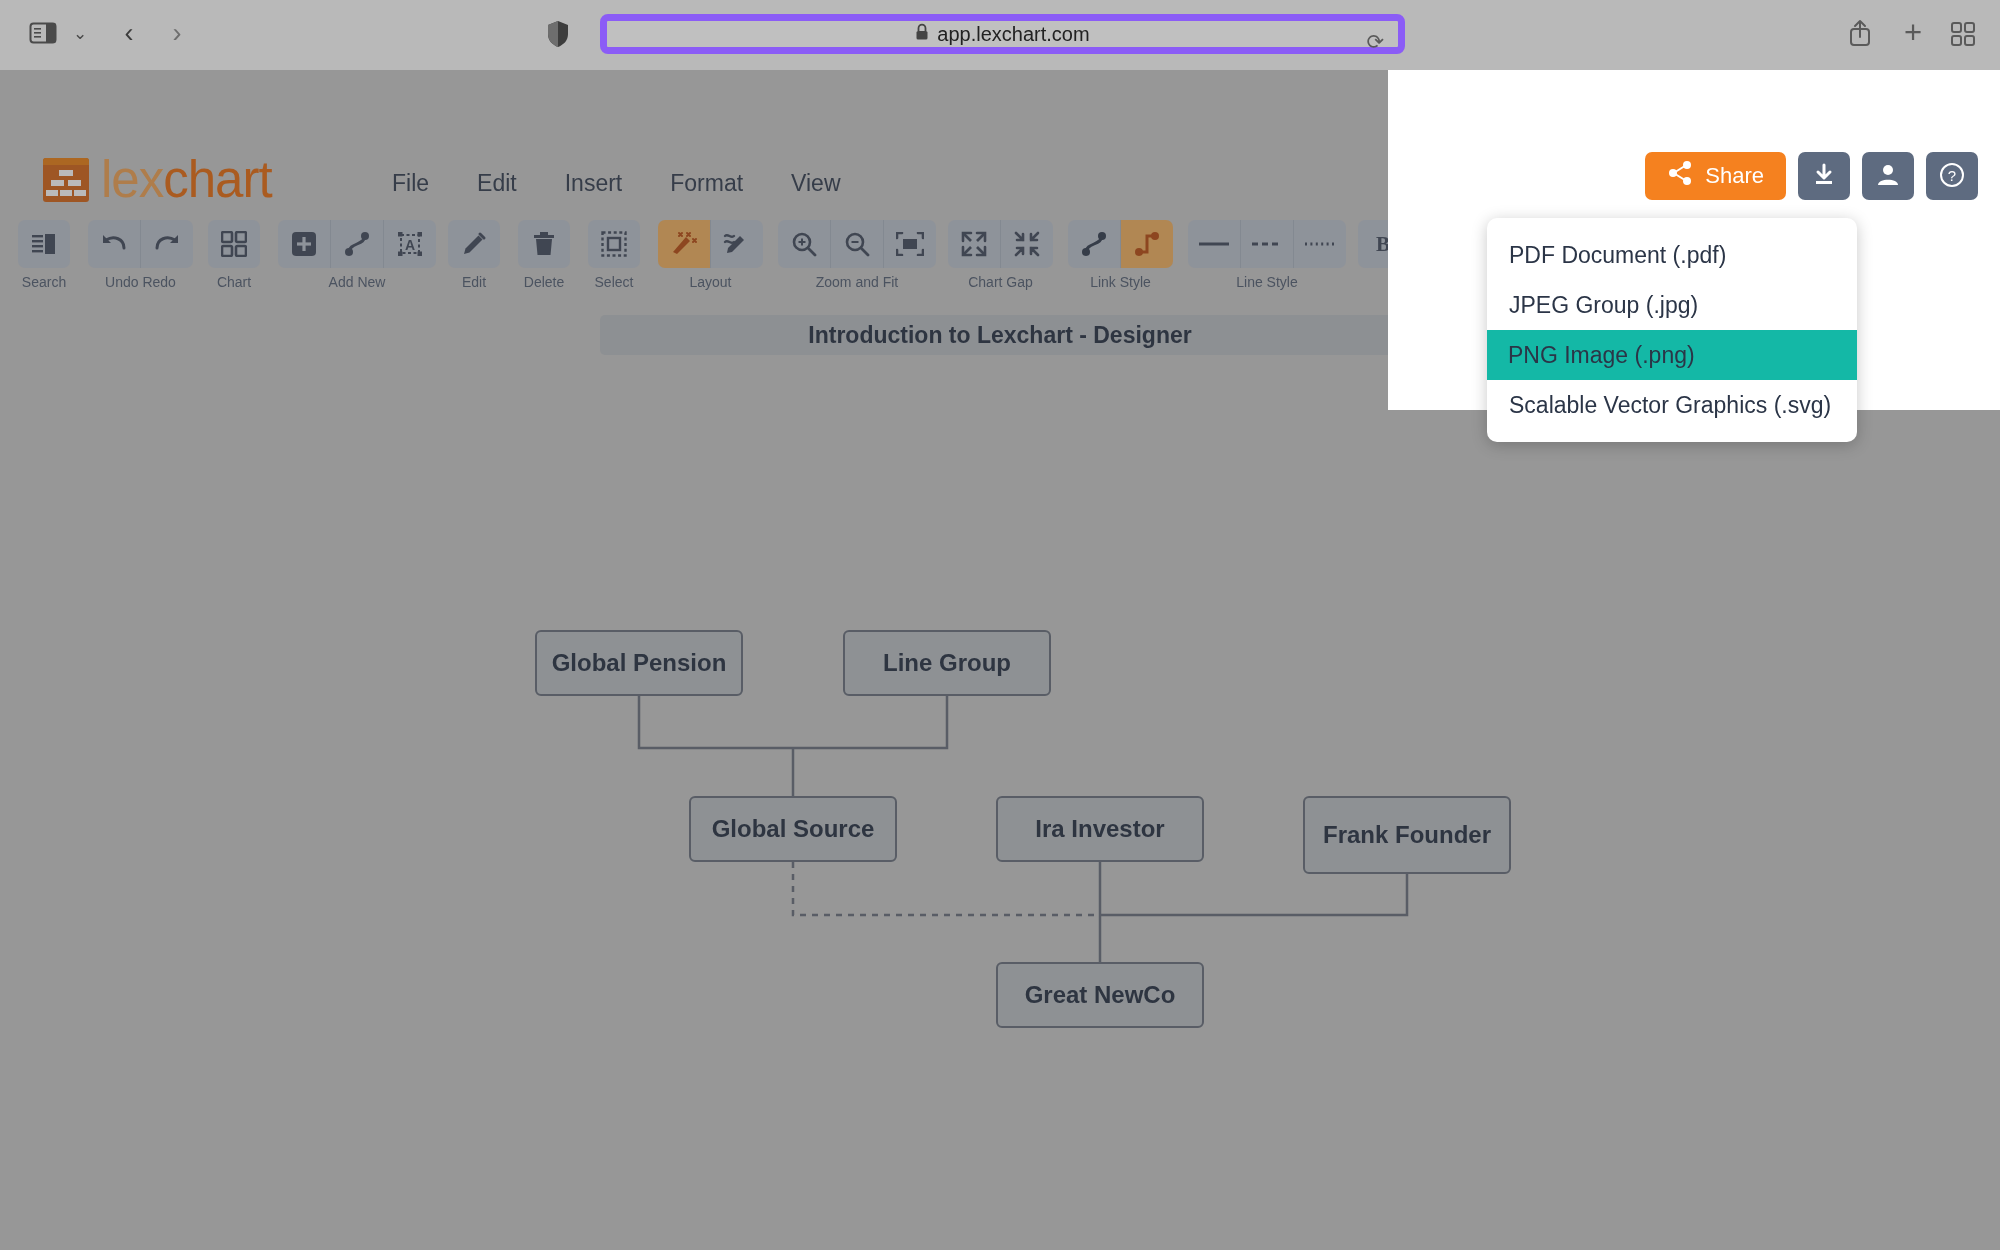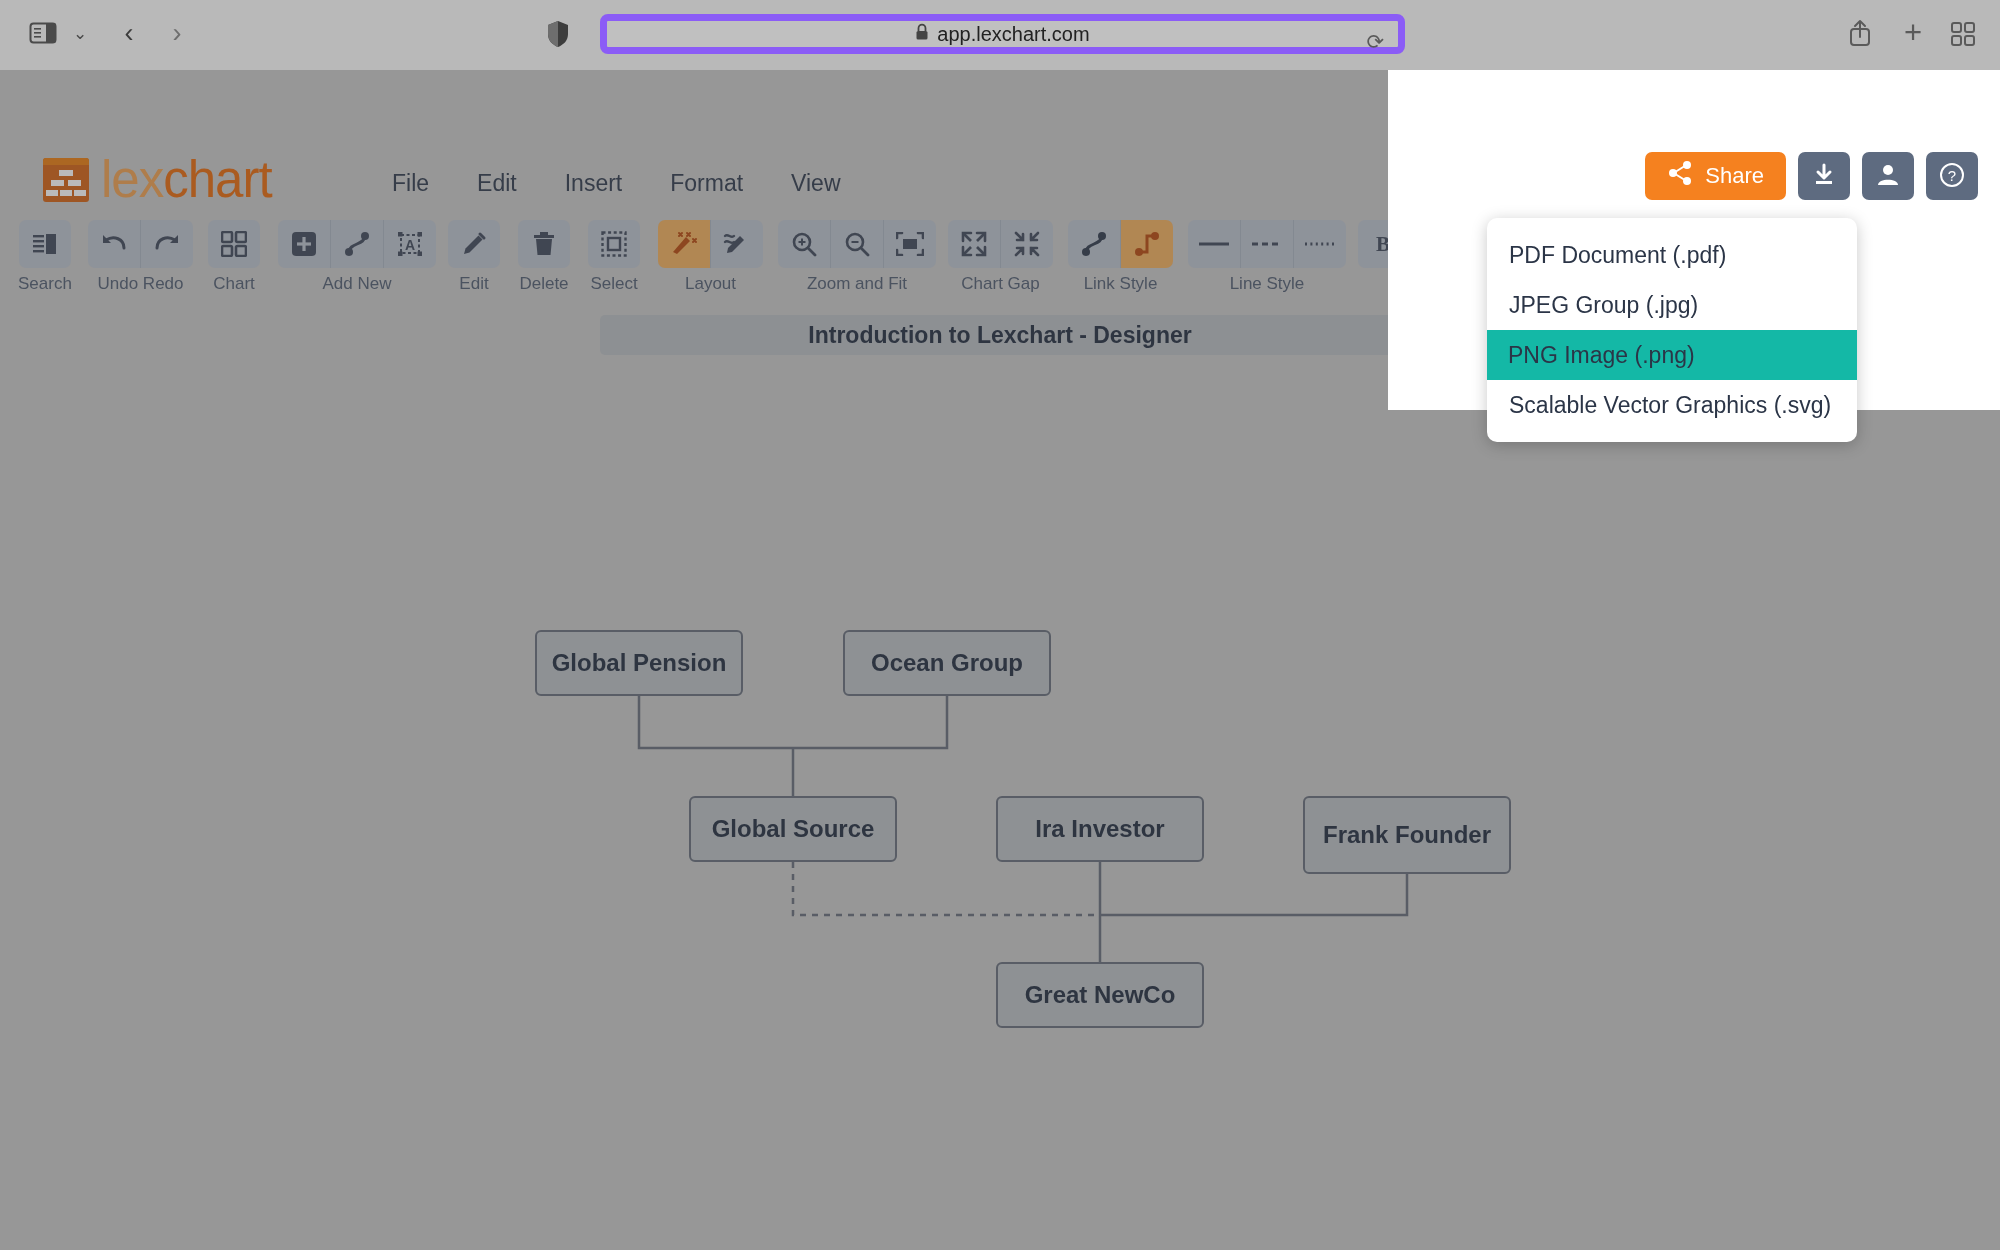--- a/index.html
+++ b/index.html
@@ -81,21 +81,21 @@
 
   
   #toolbar { position: absolute; left: 0; top: 150px; width: 2000px; height: 85px; z-index: 10; }
   .tgroup { position: absolute; top: 0; display: flex; flex-direction: column; align-items: center; }
   .tbtns { display: flex; background: #aab0ba; border-radius: 7px; overflow: hidden; }
   .tbtn {
     width: 52px; height: 48px; display: flex; align-items: center; justify-content: center;
     color: #3a4354; cursor: pointer;
   }
   .tbtn.active { background: #dca055; color: #a8430c; }
-  .tlabel { font-size: 17px; color: #4a5568; margin-top: 6px; white-space: nowrap; }
+  .tlabel { font-size: 14px; color: #4a5568; margin-top: 6px; white-space: nowrap; }
   .tgroup.light .tbtns { background: #dde3ee; }
   .tgroup.light .tlabel { color: #5b6b85; }
   .tsep { width: 1px; background: #9aa2ae; }
 
   
   #chart-title-bar {
     position: absolute; left: 600px; top: 245px; width: 800px; height: 40px;
     background: #a8acb0; border-radius: 5px; display: flex; align-items: center; justify-content: center;
     z-index: 5;
   }
@@ -183,21 +183,21 @@
       <path d="M770 393 V441" fill="none" stroke="#5d6470" stroke-width="2.5"></path>
 
       <path d="M770 507 V560 H1077" fill="none" stroke="#5d6470" stroke-width="2.5" stroke-dasharray="6 6"></path>
 
       <path d="M1384 507 V560 H1077" fill="none" stroke="#5d6470" stroke-width="2.5"></path>
 
       <path d="M1077 507 V607" fill="none" stroke="#5d6470" stroke-width="2.5"></path>
     </svg>
 
     <div class="node" style="left:512px; top:275px; width:208px; height:66px;">Global Pension</div>
-    <div class="node" style="left:820px; top:275px; width:208px; height:66px;">Ocean Group</div>
+    <div class="node" style="left:820px; top:275px; width:208px; height:66px;">Line Group</div>
     <div class="node" style="left:666px; top:441px; width:208px; height:66px;">Global Source</div>
     <div class="node" style="left:973px; top:441px; width:208px; height:66px;">Ira Investor</div>
     <div class="node" style="left:1280px; top:441px; width:208px; height:78px;">Frank Founder</div>
     <div class="node" style="left:973px; top:607px; width:208px; height:66px;">Great NewCo</div>
   </div>
 
   <div id="chart-title-bar">
     <span id="chart-title-text">Introduction to Lexchart - Designer</span>
   </div>
 

